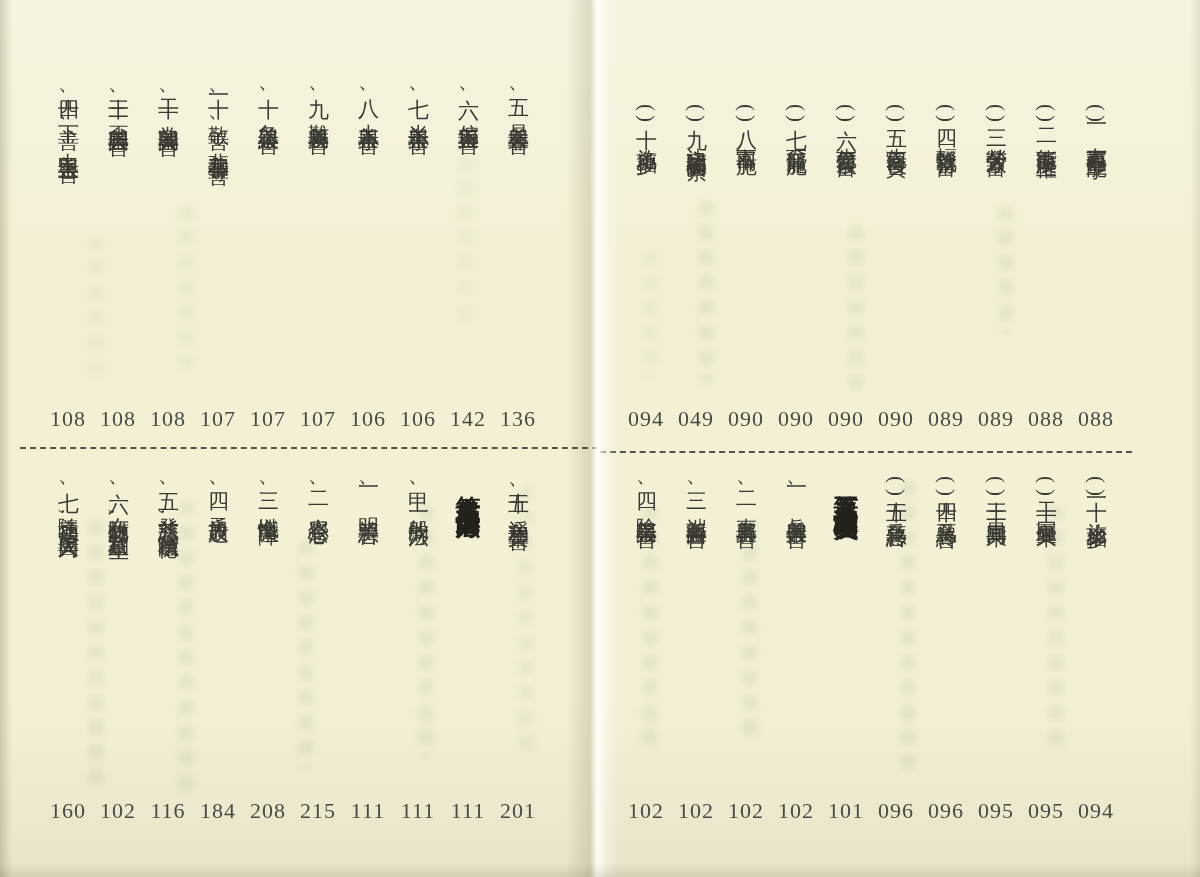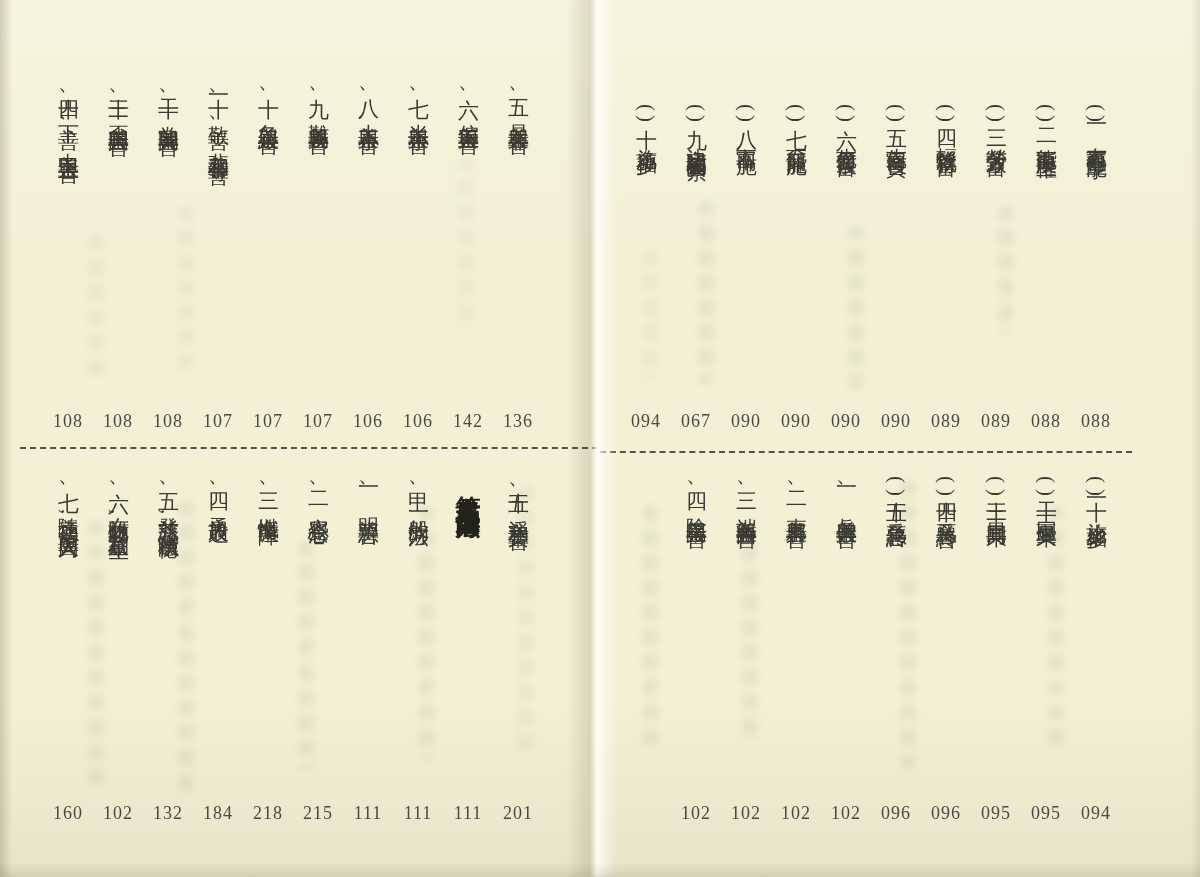--- a/index.html
+++ b/index.html
@@ -43,21 +43,21 @@
   }
   .heading .vtext{
     font-family:"Liberation Sans","DejaVu Sans",sans-serif;
     font-weight:700;
     font-size:25px;
     letter-spacing:1px;
     color:var(--heading-ink);
   }
   .pnum{
     margin-top:auto;
-    font-size:18px;
+    font-size:22px;
     color:var(--muted-ink);
     letter-spacing:1px;
     font-family:"Liberation Serif","DejaVu Serif",serif;
   }
   .divider{
     position:absolute;
     border-top:2px dashed var(--dash);
     height:0;
   }
   .gutter{
@@ -149,21 +149,21 @@
     <div class="col">
       <div class="vtext">(七) 貧而能施</div>
       <div class="pnum">090</div>
     </div>
     <div class="col">
       <div class="vtext">(八) 富而不施</div>
       <div class="pnum">090</div>
     </div>
     <div class="col">
       <div class="vtext">(九) 決定福報的因素</div>
-      <div class="pnum">067</div>
+      <div class="pnum">049</div>
     </div>
     <div class="col">
       <div class="vtext">(十) 施多福少</div>
       <div class="pnum">094</div>
     </div>
   </div>
 
   <div class="divider" style="left:20px;top:447px;width:578px;"></div>
   <div class="divider" style="left:600px;top:451px;width:532px;"></div>
 
@@ -180,20 +180,24 @@
       <div class="vtext">(十三) 異壽同果</div>
       <div class="pnum">095</div>
     </div>
     <div class="col">
       <div class="vtext">(十四) 爲惡善終</div>
       <div class="pnum">096</div>
     </div>
     <div class="col">
       <div class="vtext">(十五) 爲善惡終</div>
       <div class="pnum">096</div>
+    </div>
+    <div class="col heading">
+      <div class="vtext">第五章 改造命運的基礎功夫</div>
+      <div class="pnum">101</div>
     </div>
     <div class="col">
       <div class="vtext">一、眞善與假善</div>
       <div class="pnum">102</div>
     </div>
     <div class="col">
       <div class="vtext">二、直善與邪善</div>
       <div class="pnum">102</div>
     </div>
     <div class="col">
@@ -265,29 +269,29 @@
     <div class="col">
       <div class="vtext">一、明辨善惡</div>
       <div class="pnum">111</div>
     </div>
     <div class="col">
       <div class="vtext">二、察覺心念</div>
       <div class="pnum">215</div>
     </div>
     <div class="col">
       <div class="vtext">三、懺悔業障</div>
-      <div class="pnum">218</div>
+      <div class="pnum">208</div>
     </div>
     <div class="col">
       <div class="vtext">四、勇於改過</div>
       <div class="pnum">184</div>
     </div>
     <div class="col">
       <div class="vtext">五、發慈悲心,廣積陰德</div>
-      <div class="pnum">132</div>
+      <div class="pnum">116</div>
     </div>
     <div class="col">
       <div class="vtext">六、布施財物,利益眾生</div>
       <div class="pnum">102</div>
     </div>
     <div class="col">
       <div class="vtext">七、隨喜功德,善與人同</div>
       <div class="pnum">160</div>
     </div>
   </div>

